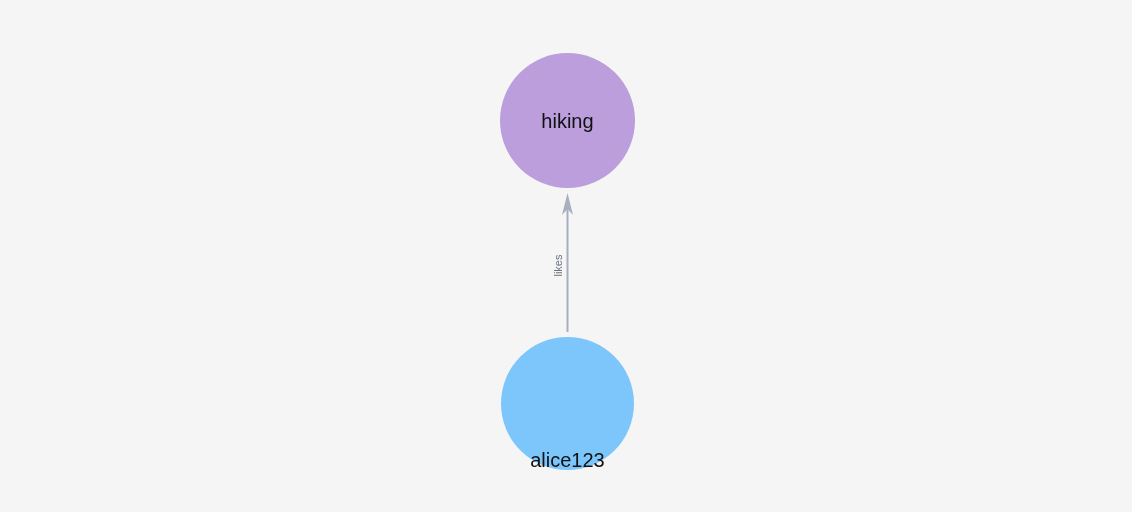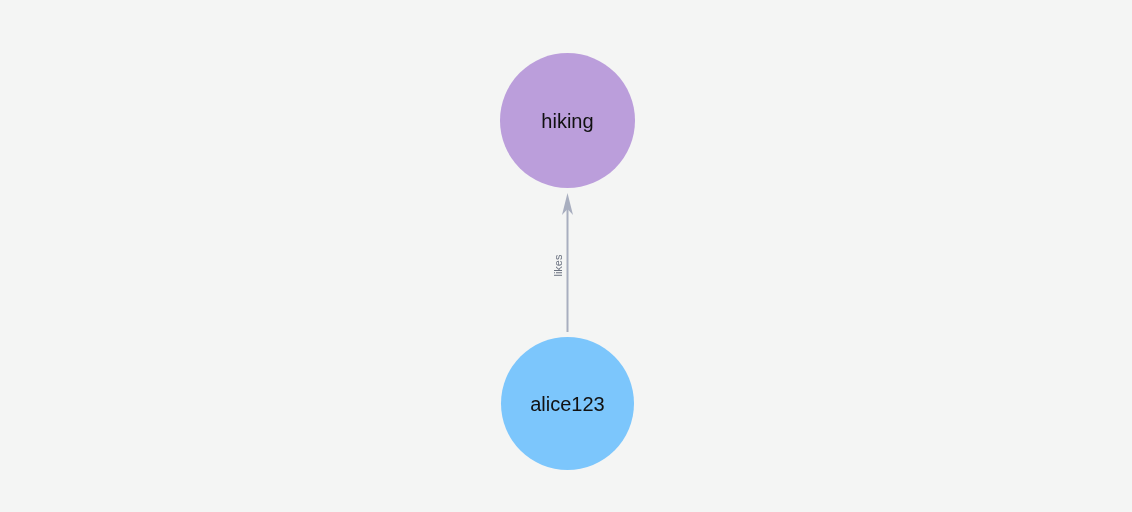--- a/index.html
+++ b/index.html
@@ -49,20 +49,21 @@
     width: 135px;
     height: 135px;
     background: #bb9edb;
   }
   #node-alice123 {
     left: 501px;
     top: 337px;
     width: 133px;
     height: 133px;
     background: #7cc6fc;
+    align-items: flex-end;
   }
   .edge-label {
     position: absolute;
     font-family: "Liberation Sans", sans-serif;
     font-size: 11px;
     color: #6b7280;
     white-space: nowrap;
     transform: rotate(-90deg);
     transform-origin: 50% 50%;
     line-height: 1;

